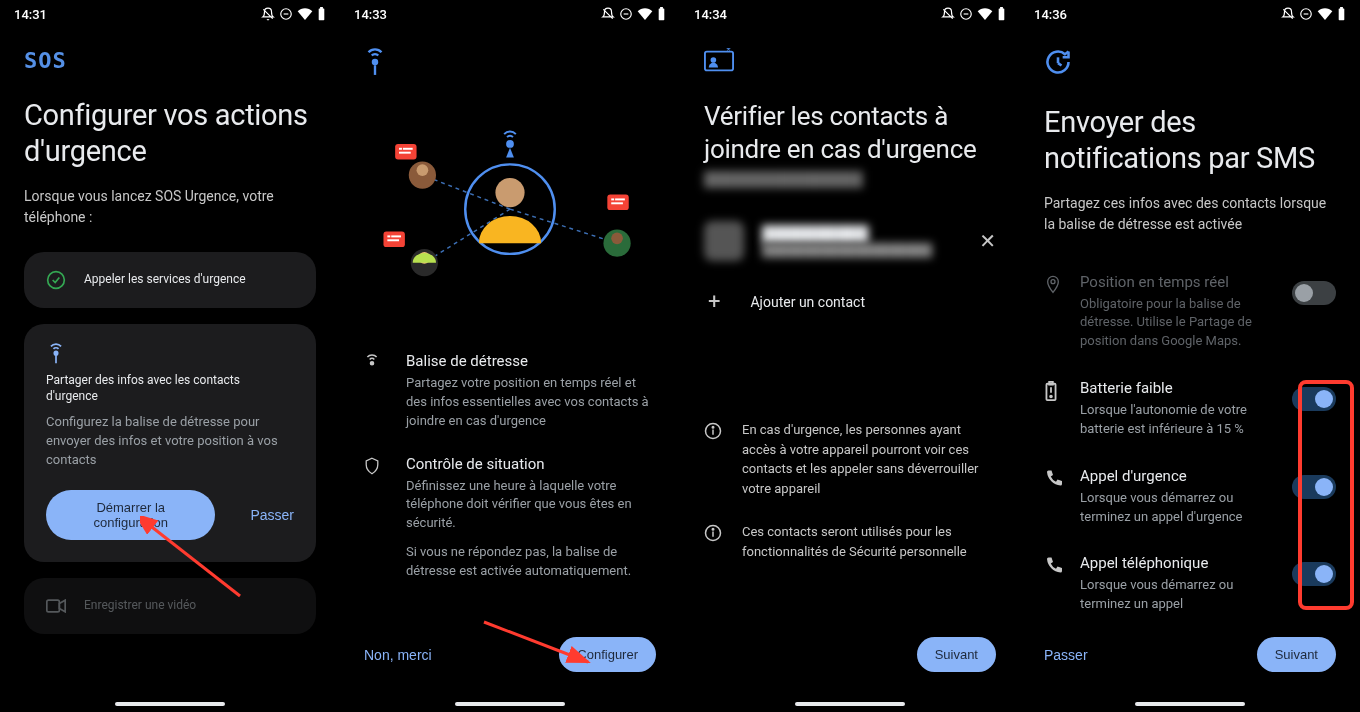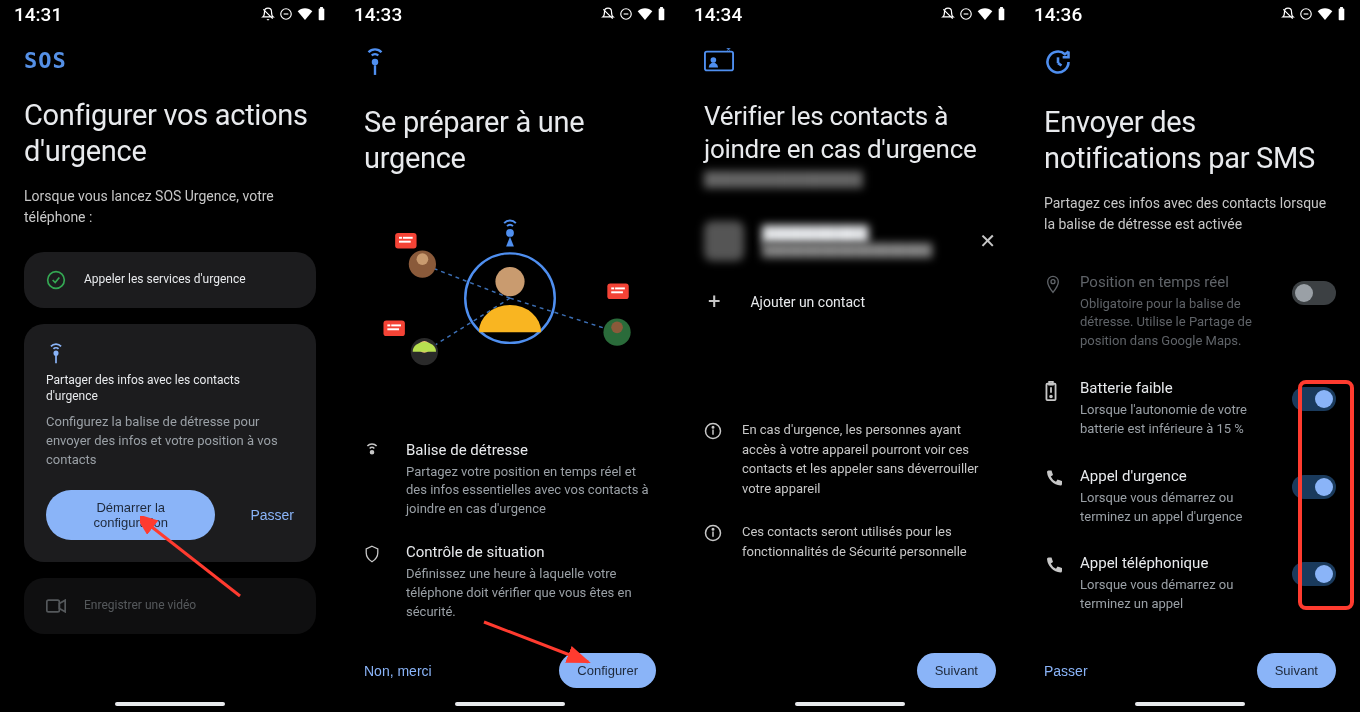--- a/index.html
+++ b/index.html
@@ -1,20 +1,20 @@
 <!DOCTYPE html>
 <html><head>
 <meta charset="utf-8">
 <style>
 * { margin: 0; padding: 0; box-sizing: border-box; }
 body { background: #fff; font-family: -apple-system, Roboto, "Helvetica Neue", Arial, sans-serif; }
 .screens { display: flex; width: 1360px; height: 712px; }
 .screen { width: 340px; height: 712px; background: #000; color: #e3e3e3; position: relative; overflow: hidden; }
 
-.status-bar { height: 28px; display: flex; justify-content: space-between; align-items: center; padding: 12px 14px; font-size: 19px; font-weight: 500; color: #fff; }
+.status-bar { height: 28px; display: flex; justify-content: space-between; align-items: center; padding: 12px 14px; font-size: 13px; font-weight: 500; color: #fff; }
 .status-icons { display: flex; gap: 4px; align-items: center; }
 .status-icons svg { display: block; }
 
 .content { padding: 0 24px; }
 .hero-icon { margin-top: 20px; margin-bottom: 24px; }
 .sos-text { color: #5590e6; font-family: monospace; font-weight: 700; font-size: 22px; letter-spacing: 1px; }
 
 .title { font-size: 29px; line-height: 1.25; color: #e8eaed; font-weight: 400; letter-spacing: -0.3px; margin-bottom: 16px; }
 .subtitle { font-size: 14px; color: #c7c7c7; line-height: 1.5; margin-bottom: 24px; }
 .email-line { font-size: 14px; color: #666; margin-top: -10px; margin-bottom: 20px; filter: blur(4px); }
@@ -53,21 +53,21 @@
 .toggle-row { display: flex; gap: 14px; padding: 14px 0; align-items: flex-start; }
 .toggle-row.disabled .feature-title, .toggle-row.disabled .feature-desc { color: #5f6368; }
 .toggle-body { flex: 1; }
 .switch { width: 44px; height: 24px; border-radius: 14px; position: relative; flex-shrink: 0; margin-top: 8px; }
 .switch.on { background: #1a3a5c; }
 .switch.off { background: #3c4043; }
 .knob { width: 18px; height: 18px; border-radius: 50%; position: absolute; top: 3px; }
 .switch.on .knob { right: 3px; background: #8ab4f8; }
 .switch.off .knob { left: 3px; background: #9aa0a6; }
 
-.bottom-bar { position: absolute; bottom: 0; left: 0; right: 0; padding: 18px 24px 24px; display: flex; justify-content: space-between; align-items: center; background:#000; }
+.bottom-bar { position: absolute; bottom: 0; left: 0; right: 0; padding: 18px 24px 40px; display: flex; justify-content: space-between; align-items: center; background:#000; }
 .bottom-bar.right { justify-content: flex-end; }
 .nav-handle { position: absolute; bottom: 6px; left: 50%; transform: translateX(-50%); width: 110px; height: 4px; background: #e8eaed; border-radius: 2px; }
 
 .illustration { display:flex; justify-content:center; padding: 10px 0 26px; }
 
 .arrow { position: absolute; pointer-events: none; z-index: 50; }
 .highlight-box { position: absolute; border: 4px solid #ff3b2f; border-radius: 8px; pointer-events: none; z-index: 40; }
 </style>
 </head>
 <body>
@@ -172,21 +172,20 @@
     </span>
   </div>
   <div class="content">
     <div class="hero-icon">
       <svg width="22" height="28" viewBox="0 0 20 26" fill="none" stroke="#4f8ff0" stroke-width="2.2">
             <path d="M4 4a8 8 0 0112 0M7 7a4 4 0 016 0"></path>
             <circle cx="10" cy="13" r="3" fill="#4f8ff0" stroke="none"></circle>
             <path d="M10 16v9"></path>
           </svg>
     </div>
-    <h1 class="title">Se préparer à une urgence</h1>
 
     <div class="illustration">
       <svg width="300" height="200" viewBox="0 0 300 200">
         <line x1="150" y1="95" x2="60" y2="60" stroke="#3c6fb5" stroke-width="1.5" stroke-dasharray="4 4"></line>
         <line x1="150" y1="95" x2="62" y2="150" stroke="#3c6fb5" stroke-width="1.5" stroke-dasharray="4 4"></line>
         <line x1="150" y1="95" x2="260" y2="130" stroke="#3c6fb5" stroke-width="1.5" stroke-dasharray="4 4"></line>
         <circle cx="150" cy="95" r="46" fill="none" stroke="#4f8ff0" stroke-width="2.5"></circle>
         <circle cx="150" cy="78" r="15" fill="#c99b6f"></circle>
         <path d="M118 130 a32 28 0 0 1 64 0 z" fill="#f9b521"></path>
         <g fill="#4f8ff0">

